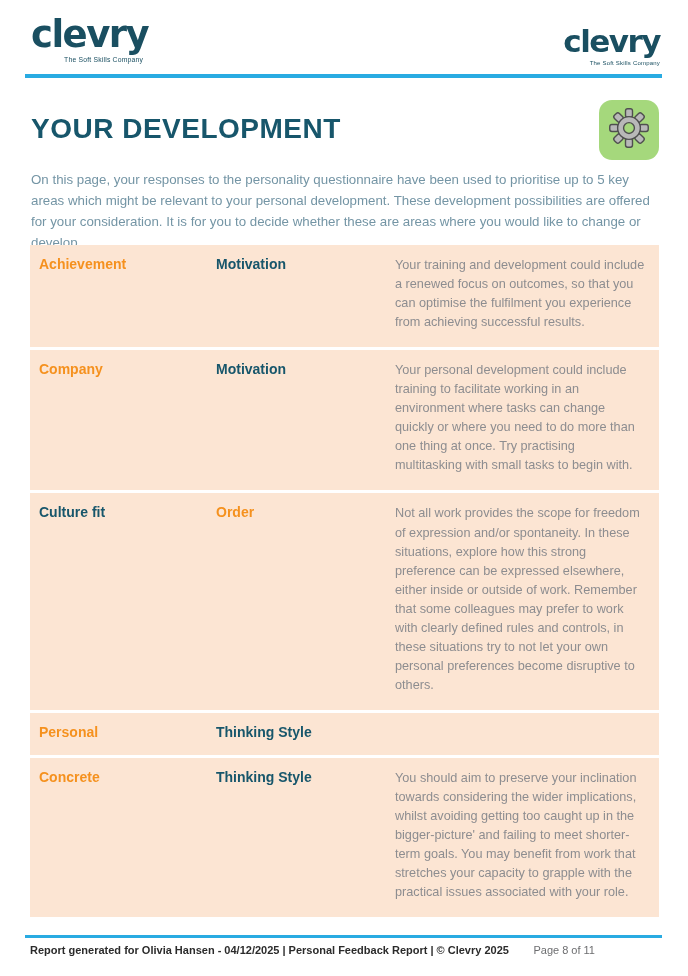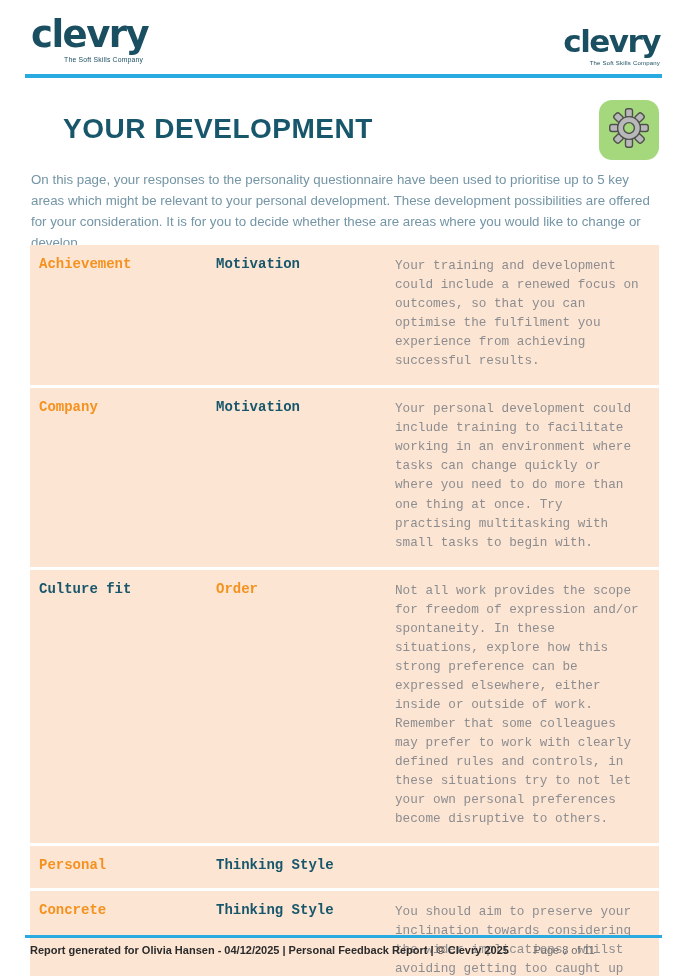--- a/index.html
+++ b/index.html
@@ -45,21 +45,20 @@
 
   
   .page-title {
     position: absolute;
     left: 31px;
     top: 113px;
     font-size: 28px;
     font-weight: bold;
     letter-spacing: 0.5px;
     color: #17566b;
-    margin-left: 32px;
   }
   .gear-tile {
     position: absolute;
     left: 599px;
     top: 100px;
     width: 60px;
     height: 60px;
     background: #a5d87c;
     border-radius: 13px;
     display: flex;
@@ -96,21 +95,21 @@
   .t-head .cell {
     color: #ffffff;
     font-size: 13.5px;
     padding-left: 9px;
   }
   .t-body-row {
     background: #fce5d3;
     margin-top: 3px;
     padding: 11px 0 15px 0;
   }
-  .t-body-row .cell { padding-left: 9px; padding-right: 10px; font-family: Liberation Mono, monospace; }
+  .t-body-row .cell { padding-left: 9px; padding-right: 10px; }
   .cell.attr {
     color: #f5911e;
     font-weight: bold;
     font-size: 14px;
   }
   .cell.area {
     color: #17566b;
     font-weight: bold;
     font-size: 14px;
   }

